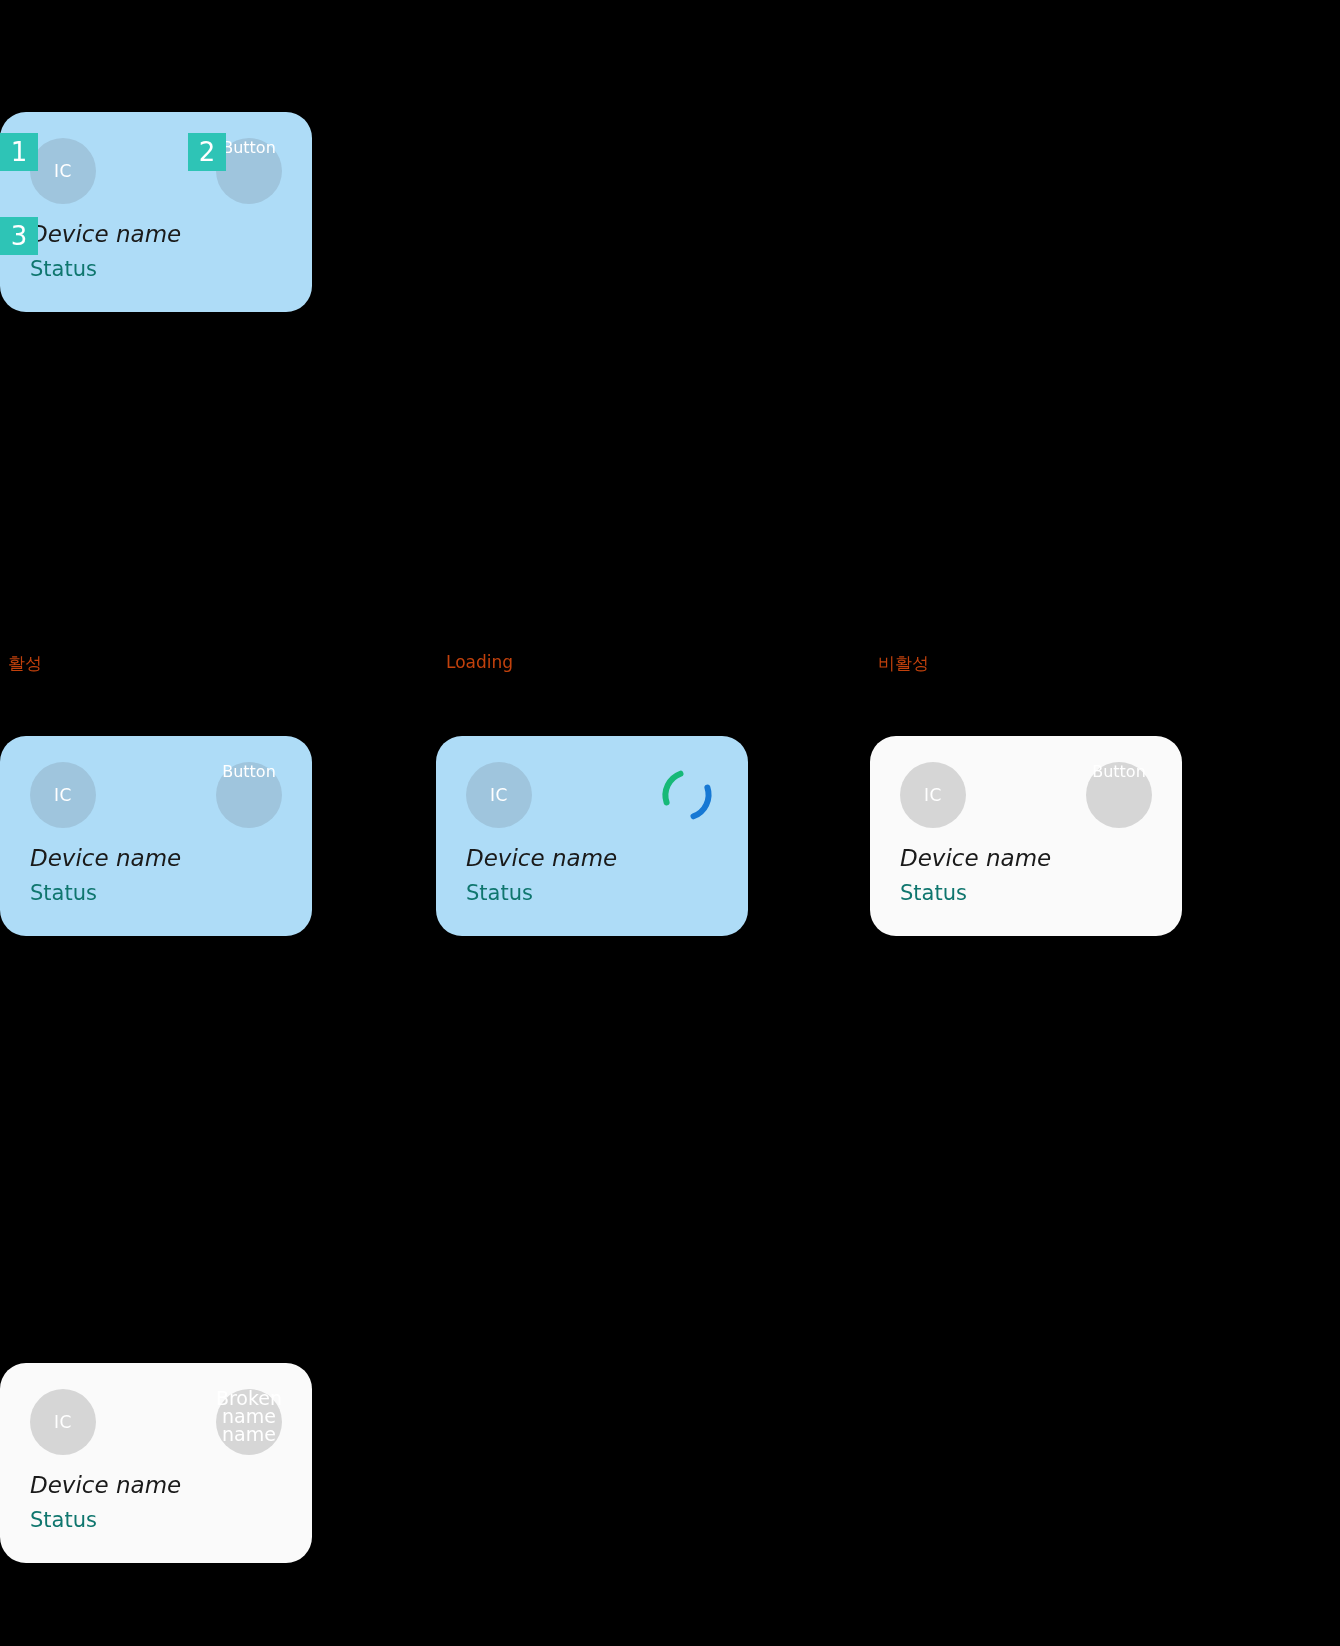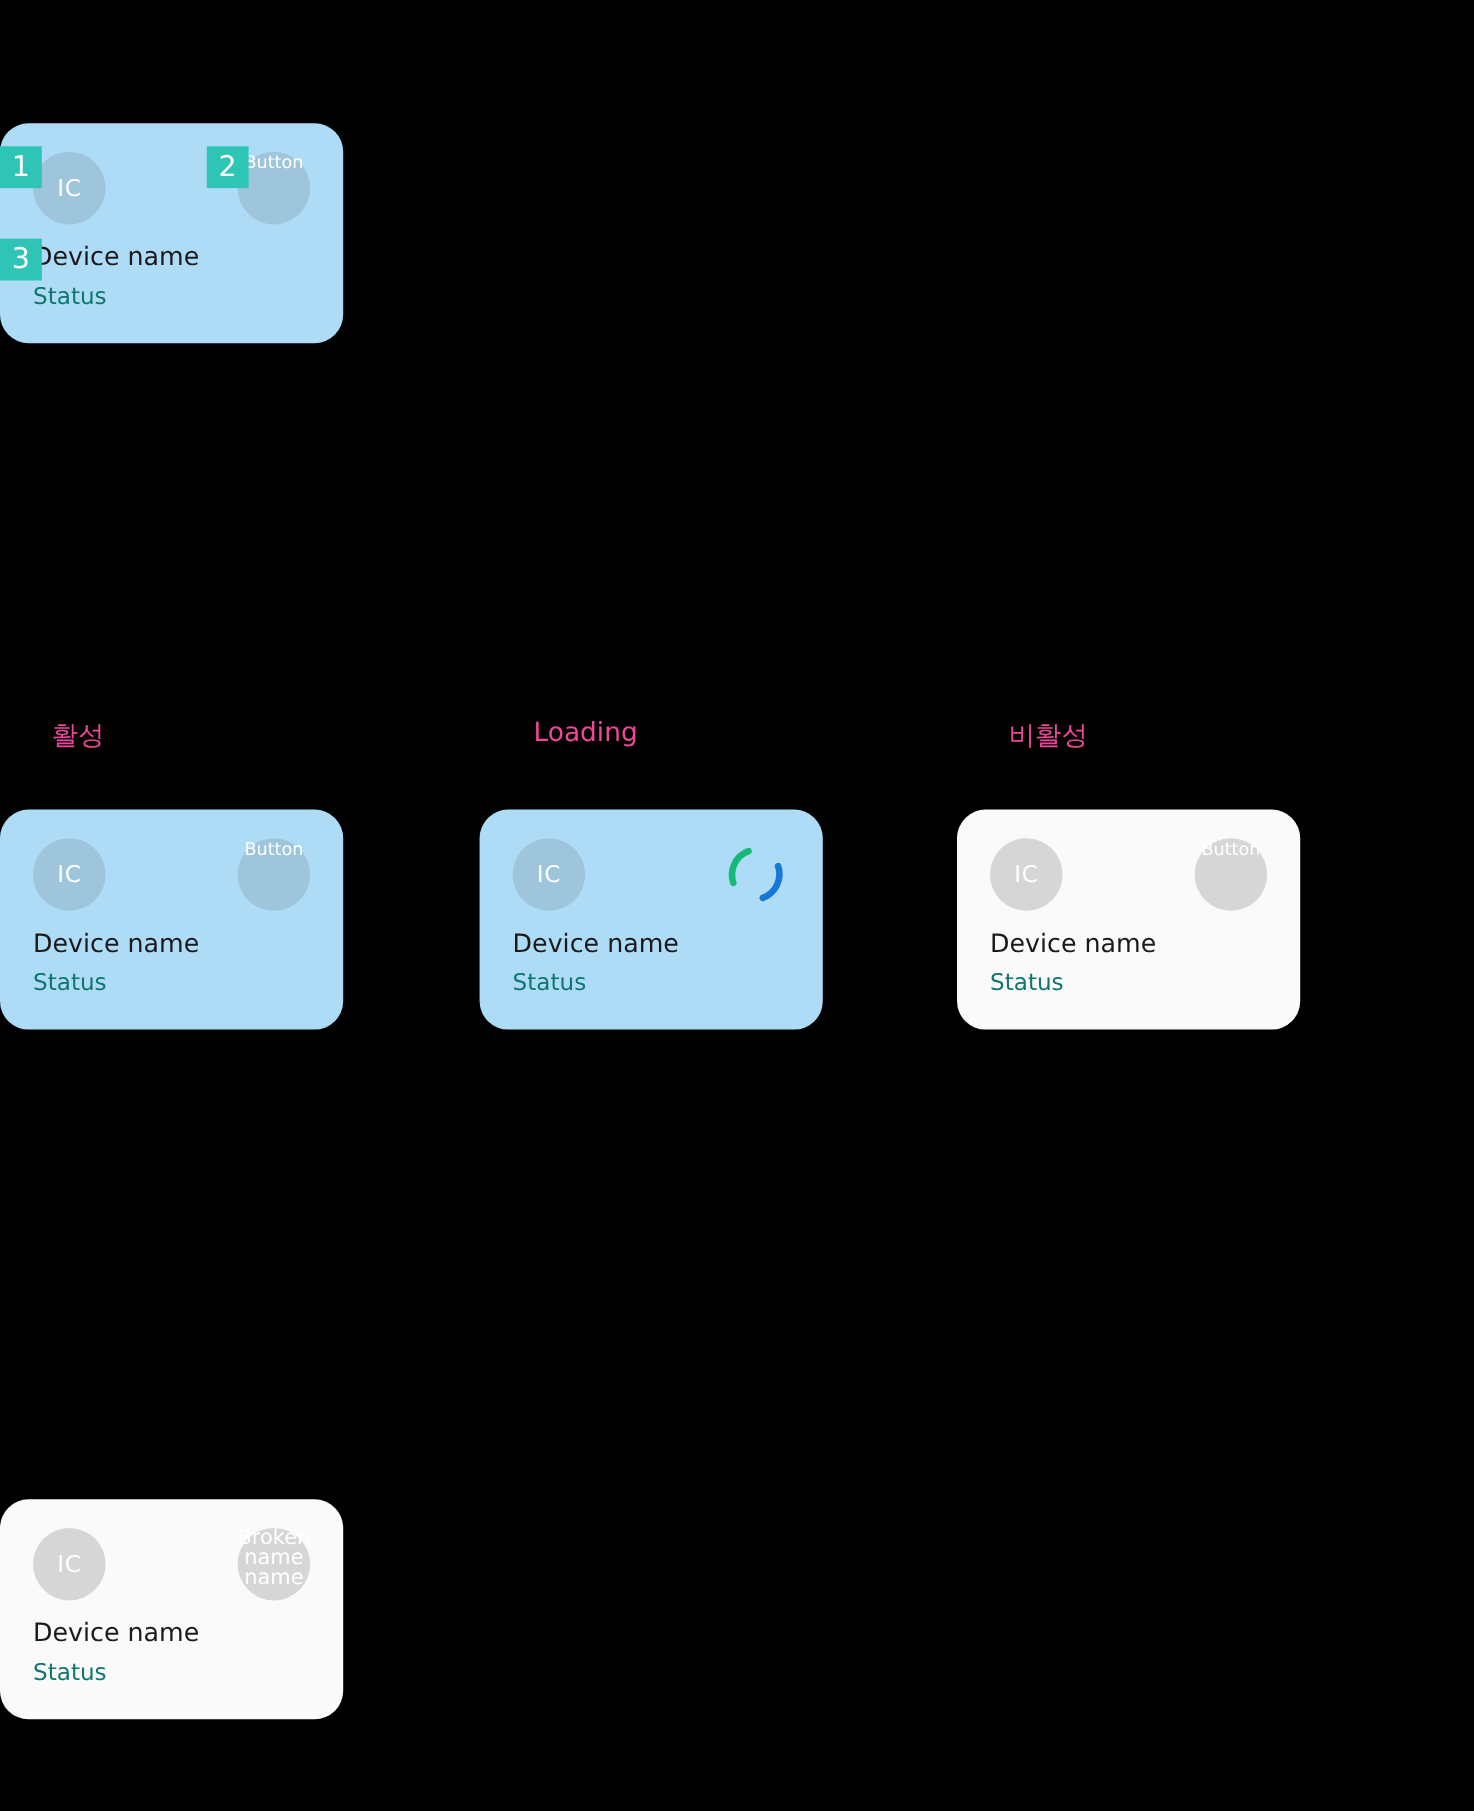--- a/index.html
+++ b/index.html
@@ -37,21 +37,21 @@
   .ic-circle {
     position: absolute;
     left: 0;
     top: 0;
     width: 66px;
     height: 66px;
     border-radius: 50%;
     display: flex;
     align-items: center;
     justify-content: center;
-    font-size: 21px;
+    font-size: 17px;
     color: #ffffff;
     letter-spacing: .5px;
   }
   .active .ic-circle, .loading .ic-circle { background: #9FC5DD; }
   .disabled .ic-circle { background: #D6D6D6; }
 
   .btn-circle {
     position: absolute;
     right: 0;
     top: 0;
@@ -68,20 +68,21 @@
     text-align: center;
   }
   .active .btn-circle { background: #9FC5DD; }
   .disabled .btn-circle { background: #D6D6D6; }
 
   .device-name {
     margin-top: 14px;
     font-size: 23px;
     color: #1A1A1A;
     line-height: 28px;
+    font-style: italic;
   }
   .status-text {
     margin-top: 8px;
     font-size: 21px;
     color: #0f766e;
     line-height: 26px;
   }
 
   
   .spinner {
@@ -102,24 +103,23 @@
     display: flex;
     align-items: center;
     justify-content: center;
     font-size: 26px;
     line-height: 1;
   }
 
   
   .col-label {
     position: absolute;
-    font-size: 24px;
-    color: #ec4899;
+    font-size: 17px;
+    color: #c2410c;
     white-space: nowrap;
-    margin-left: 39px;
   }
 </style>
 </head>
 <body>
 
 <div class="card active" style="left:0px; top:112px;">
   <div class="card-top">
     <div class="ic-circle">
       <span>IC</span>
     </div>

